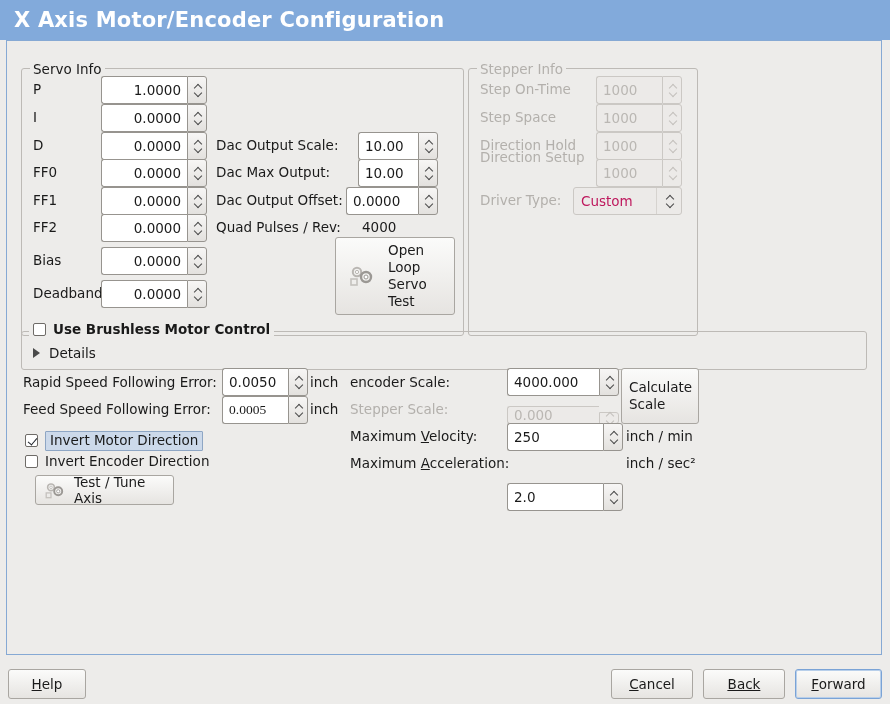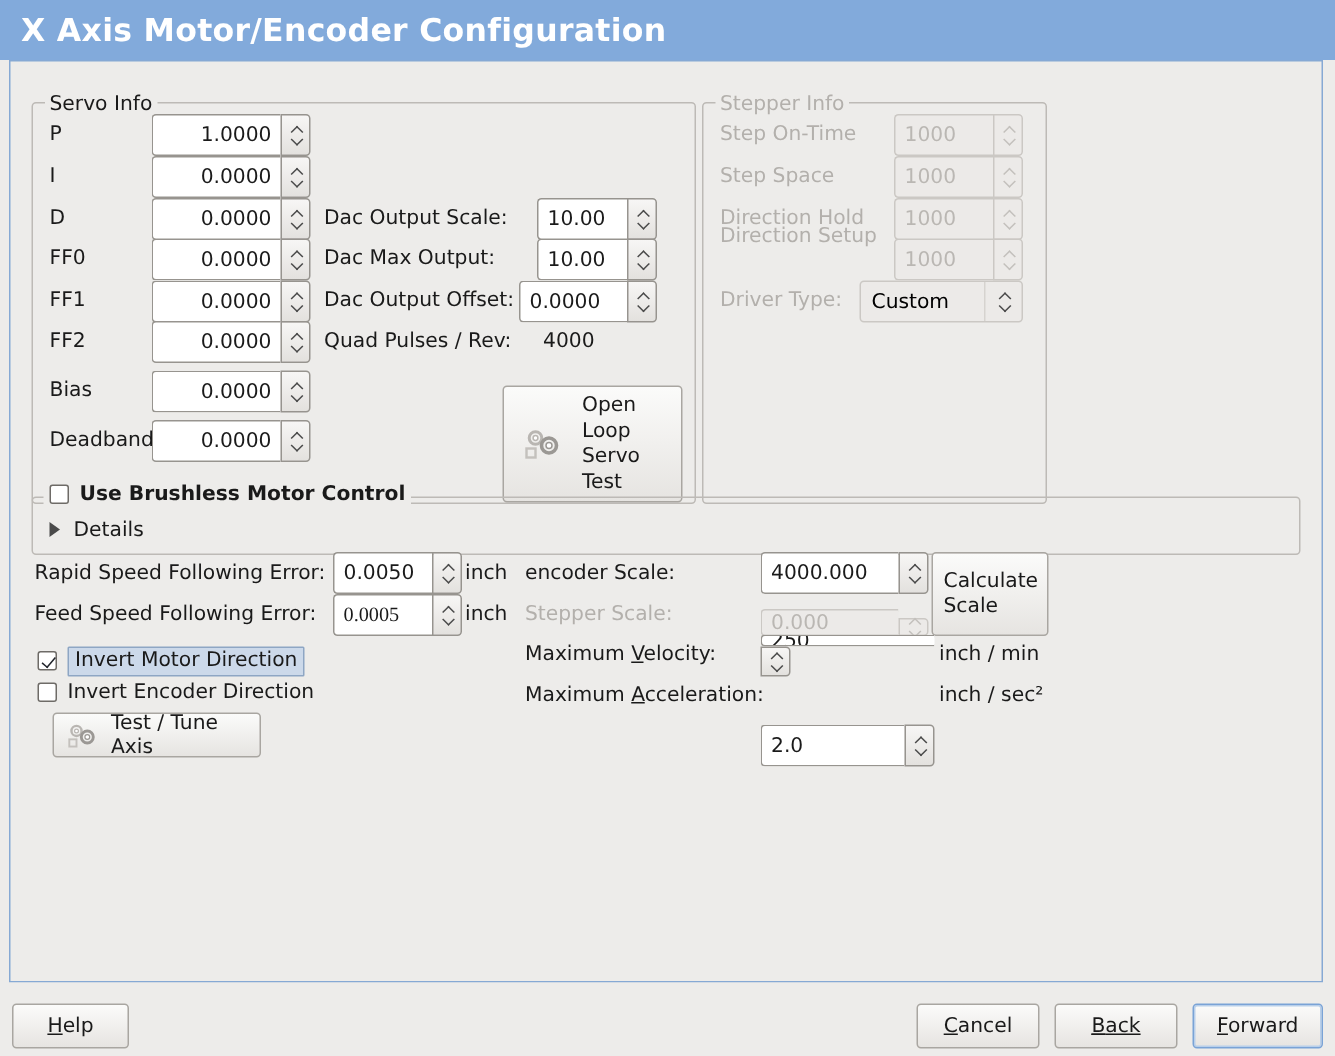--- a/index.html
+++ b/index.html
@@ -91,21 +91,21 @@
   .spin.dis .chev::before{border-color:#c3c0bc;}
 
   
   .combo{
     position:absolute;height:28px;
     background:#eceae8;
     border:1px solid #cbc8c4;
     border-radius:3px;
     box-sizing:border-box;
     display:flex;align-items:center;
-    color:#000000;font-size:13.5px;
+    color:#be185d;font-size:13.5px;
   }
   .combo .cval{flex:1 1 auto;padding-left:7px;}
   .combo .cbtn{
     width:24px;flex:0 0 24px;height:100%;
     border-left:1px solid #d6d3cf;
     display:flex;flex-direction:column;align-items:center;justify-content:center;
   }
 
   
   .btnstd{
@@ -265,21 +265,21 @@
       <div class="fld left">0.0000</div>
       <div class="btn">
           <span class="chev"></span>
           <span class="chev dn"></span>
         </div>
     </div>
 
     <div class="lbl" style="left:209px;top:180px;">Quad Pulses / Rev:</div>
     <div class="lbl" style="left:355px;top:180px;">4000</div>
 
-    <div class="btnstd" style="left:328px;top:196px;width:120px;height:78px;justify-content:flex-start;margin-top:20px;">
+    <div class="btnstd" style="left:328px;top:196px;width:120px;height:78px;justify-content:flex-start;">
       <span style="display:flex;align-items:center;justify-content:center;width:52px;flex:0 0 52px;">
         <svg class="gear" width="30" height="26" viewBox="0 0 30 26" aria-hidden="true">
           <g fill="none" stroke="#b9b6b2" stroke-width="2">
             <circle cx="10" cy="9" r="4.2"></circle>
           </g>
           <circle cx="10" cy="9" r="1.6" fill="#ffffff" stroke="#b9b6b2" stroke-width="1"></circle>
           <g fill="none" stroke="#9b9894" stroke-width="2.4">
             <circle cx="19" cy="14" r="5"></circle>
           </g>
           <circle cx="19" cy="14" r="2" fill="#ffffff" stroke="#9b9894" stroke-width="1"></circle>
@@ -416,21 +416,21 @@
           <span class="chev dn"></span>
         </div>
     </div>
 
     <div class="btnstd" style="left:614px;top:327px;width:78px;height:56px;flex-direction:column;align-items:flex-start;justify-content:center;padding-left:7px;line-height:1.25;">
       <span>Calculate</span>
       <span>Scale</span>
     </div>
 
     <div class="lbl" style="left:343px;top:389px;"><span>Maximum </span><u>V</u><span>elocity:</span></div>
-    <div class="spin" style="left:500px;top:382px;width:116px;flex-direction:column;">
+    <div class="spin" style="left:500px;top:382px;width:116px;">
       <div class="fld left">250</div>
       <div class="btn">
           <span class="chev"></span>
           <span class="chev dn"></span>
         </div>
     </div>
     <div class="lbl" style="left:619px;top:389px;">inch / min</div>
 
     <div class="lbl" style="left:343px;top:416px;"><span>Maximum </span><u>A</u><span>cceleration:</span></div>
     <div class="spin" style="left:500px;top:409px;width:116px;margin-top:33px;">

